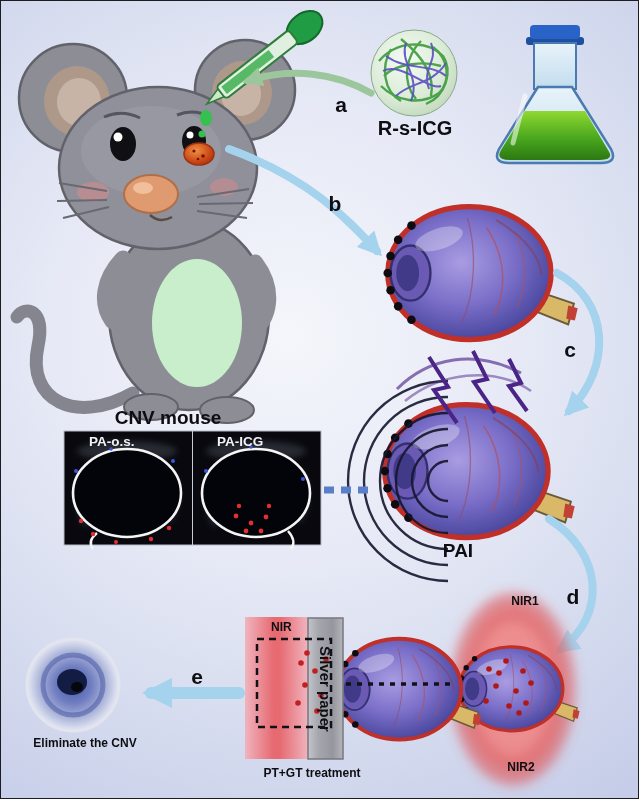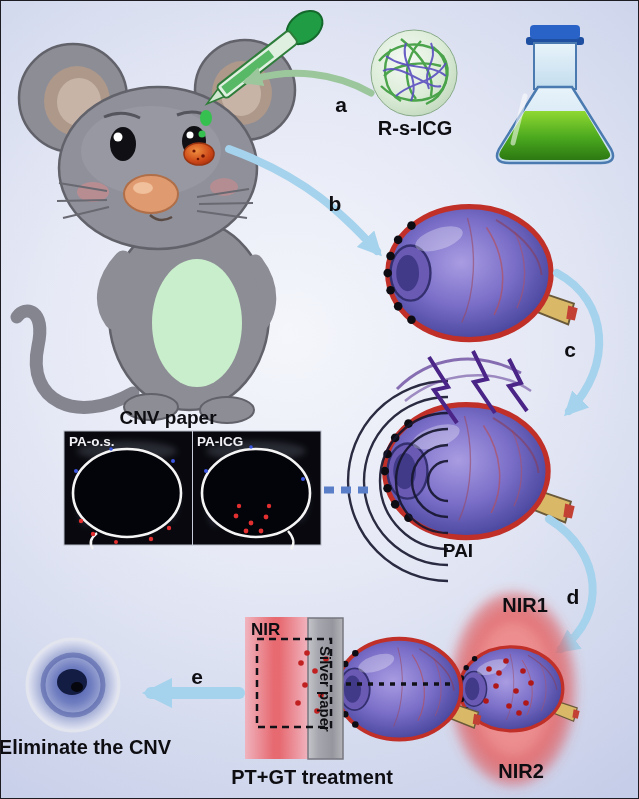--- a/index.html
+++ b/index.html
@@ -8,26 +8,26 @@
     border:1px solid #1c1c22;box-sizing:border-box;
     background:radial-gradient(90% 70% at 45% 42%, #f4f6fb 0%, #e7eaf6 40%, #d4daee 75%, #c6cde8 100%);
     font-family:"Liberation Sans",sans-serif;
   }
   .art{position:absolute;left:0;top:0;}
   .lbl{
     position:absolute;transform:translateX(-50%);
     font-weight:700;color:#0e0e12;white-space:nowrap;line-height:1;
     font-family:"Liberation Sans",sans-serif;
   }
-  .anchor-left{transform:none;}
+  .anchor-left{transform:none;margin-left:20px;}
   .step{font-size:21px;}
   .big{font-size:20px;}
   .med{font-size:19px;}
-  .sm{font-size:20px;text-align:center;}
-  .nir{font-size:17px;}
+  .sm{font-size:12px;text-align:center;}
+  .nir{font-size:12px;}
   .white{color:#f2f2f6;font-size:13.5px;}
   .vert{
     position:absolute;left:306px;top:618px;width:36px;height:140px;
     writing-mode:vertical-rl;text-align:center;line-height:36px;
     font-weight:700;font-size:15px;color:#101014;white-space:nowrap;
   }
 </style>
 </head>
 <body>
 
@@ -319,21 +319,21 @@
 </svg>
 
 <div>
   <div class="lbl step" style="left:340px;top:93px">a</div>
   <div class="lbl step" style="left:334px;top:192px">b</div>
   <div class="lbl step" style="left:569px;top:338px">c</div>
   <div class="lbl step" style="left:572px;top:585px">d</div>
   <div class="lbl step" style="left:196px;top:665px">e</div>
 
   <div class="lbl big" style="left:414px;top:117px">R-s-ICG</div>
-  <div class="lbl med" style="left:167px;top:407px">CNV paper</div>
+  <div class="lbl med" style="left:167px;top:407px">CNV mouse</div>
   <div class="lbl white anchor-left" style="left:68px;top:434px">PA-o.s.</div>
   <div class="lbl white anchor-left" style="left:196px;top:434px">PA-ICG</div>
   <div class="lbl med" style="left:457px;top:540px">PAI</div>
   <div class="lbl sm" style="left:524px;top:594px">NIR1</div>
   <div class="lbl sm" style="left:520px;top:760px">NIR2</div>
   <div class="lbl nir anchor-left" style="left:250px;top:620px">NIR</div>
   <div class="vert">Silver paper</div>
   <div class="lbl sm" style="left:311px;top:766px">PT+GT treatment</div>
   <div class="lbl sm" style="left:84px;top:736px">Eliminate the CNV</div>
 </div>

